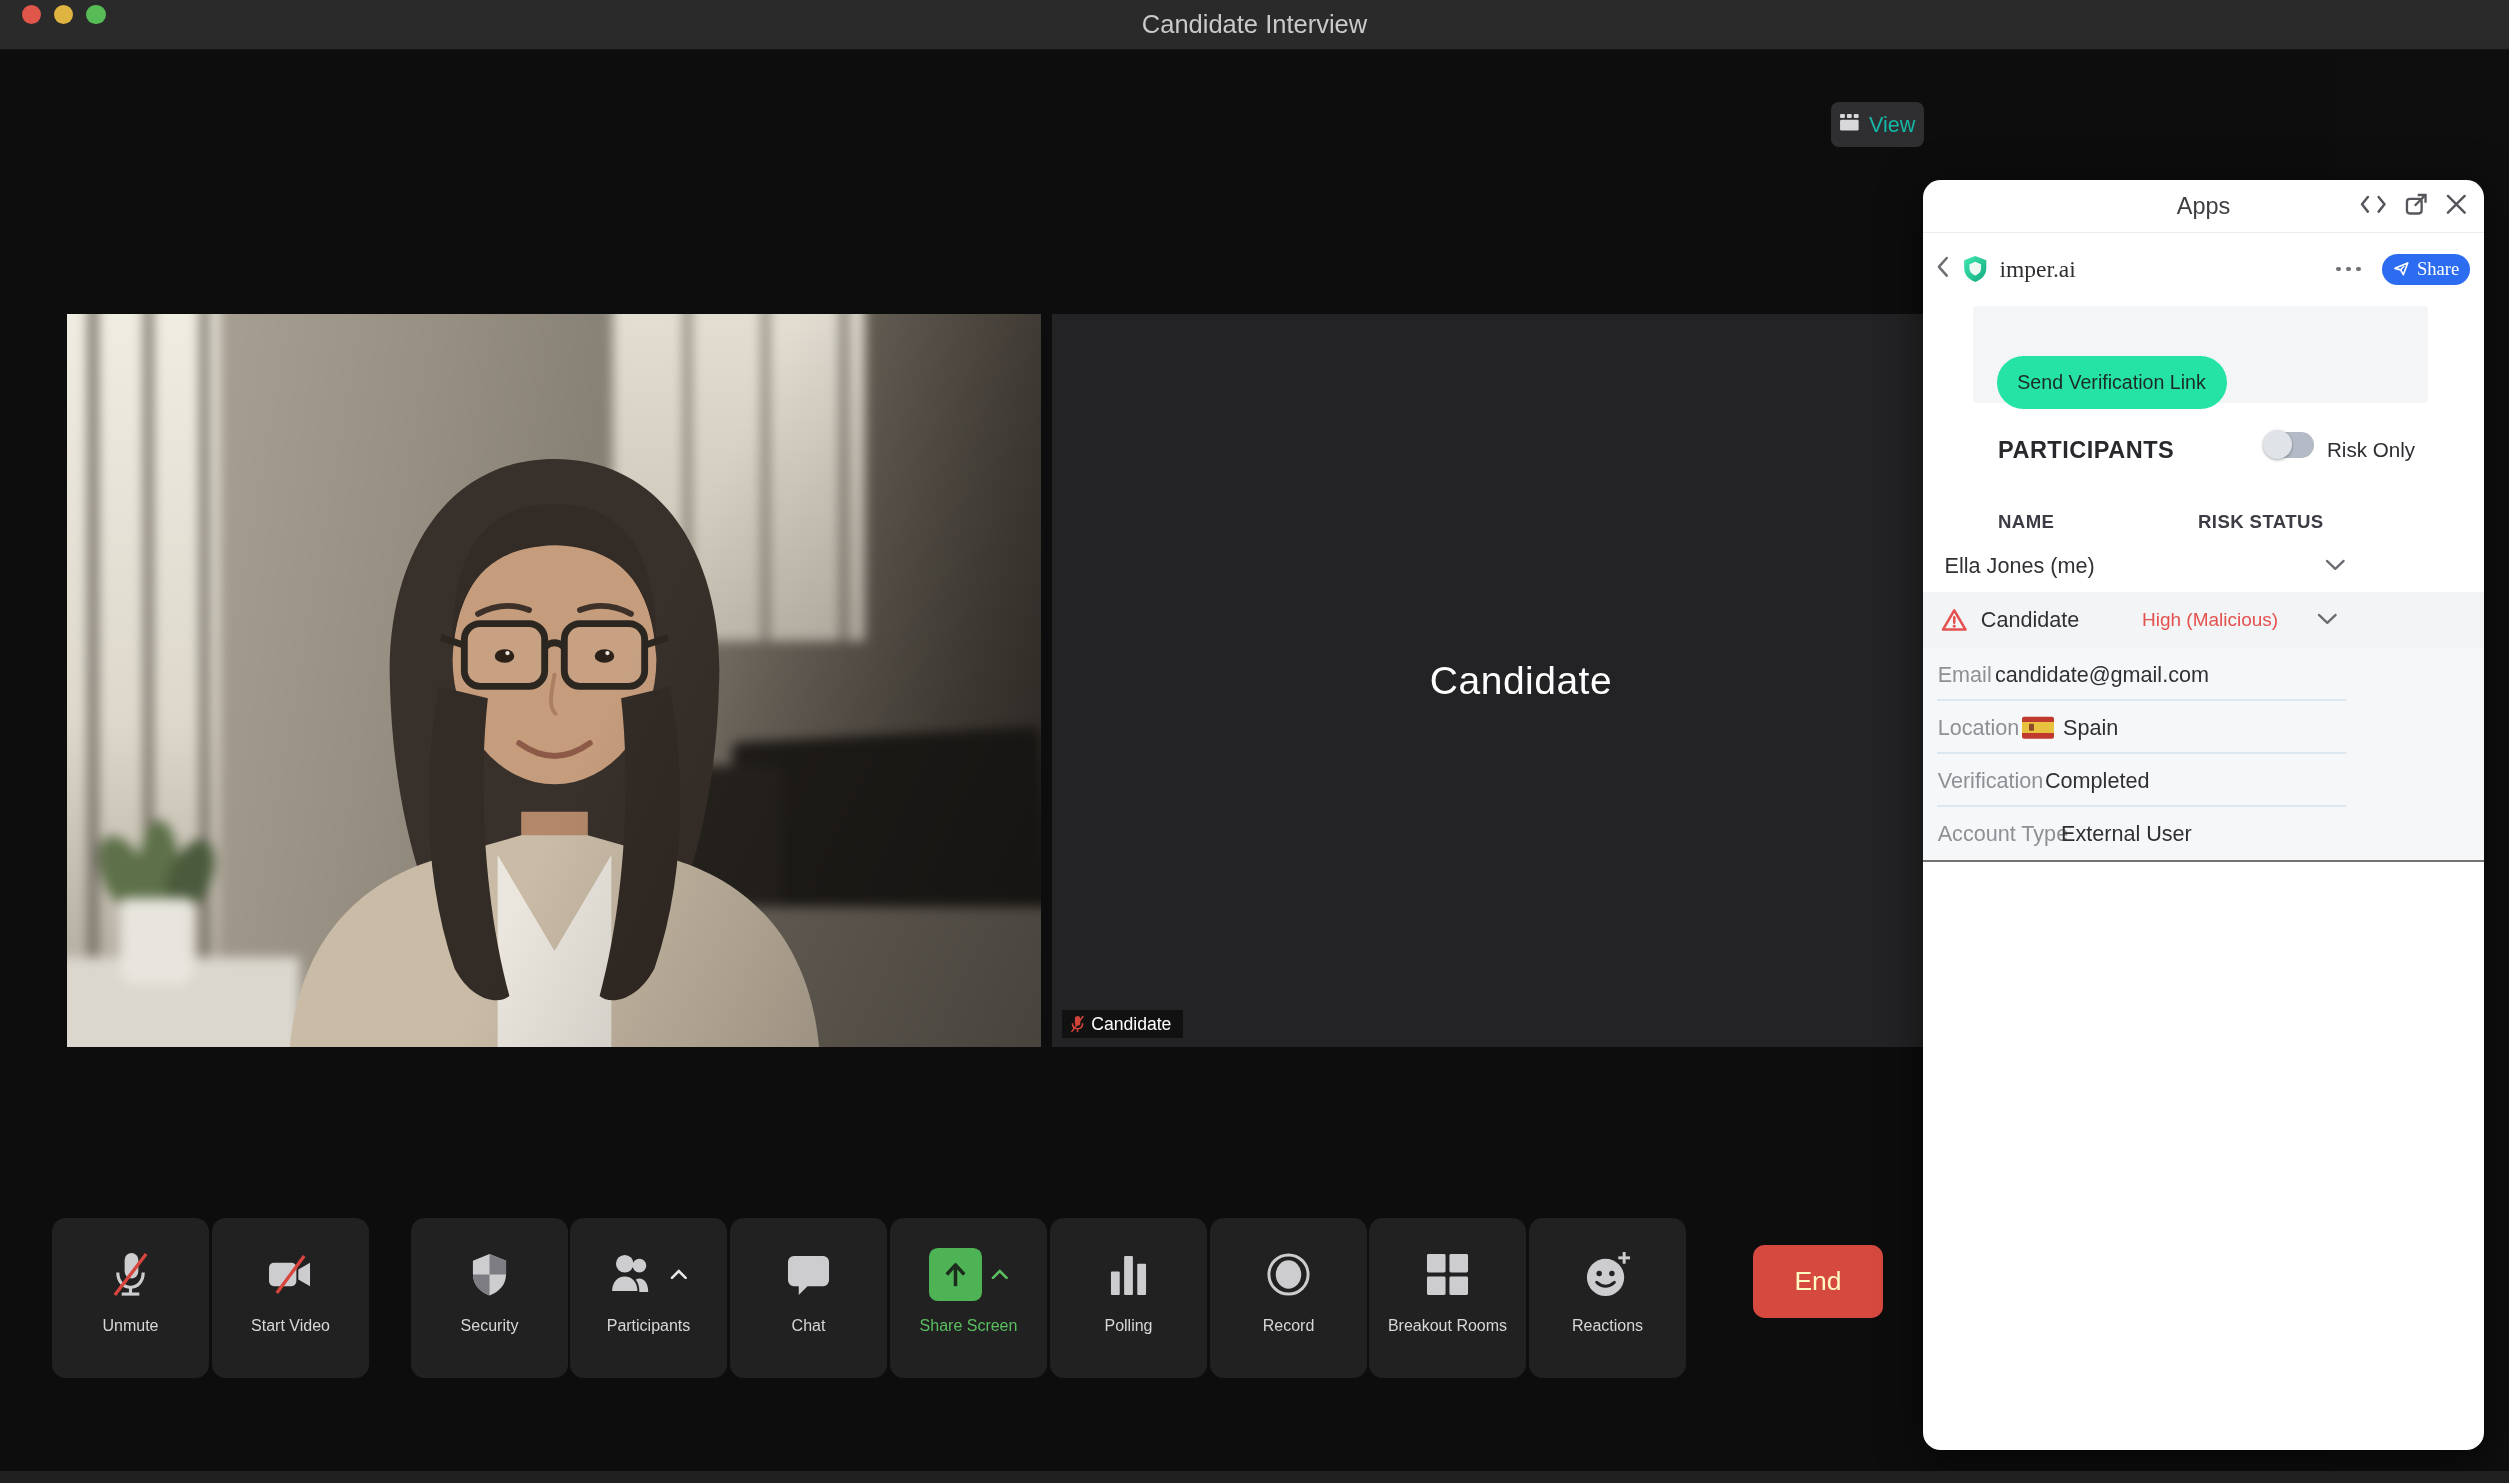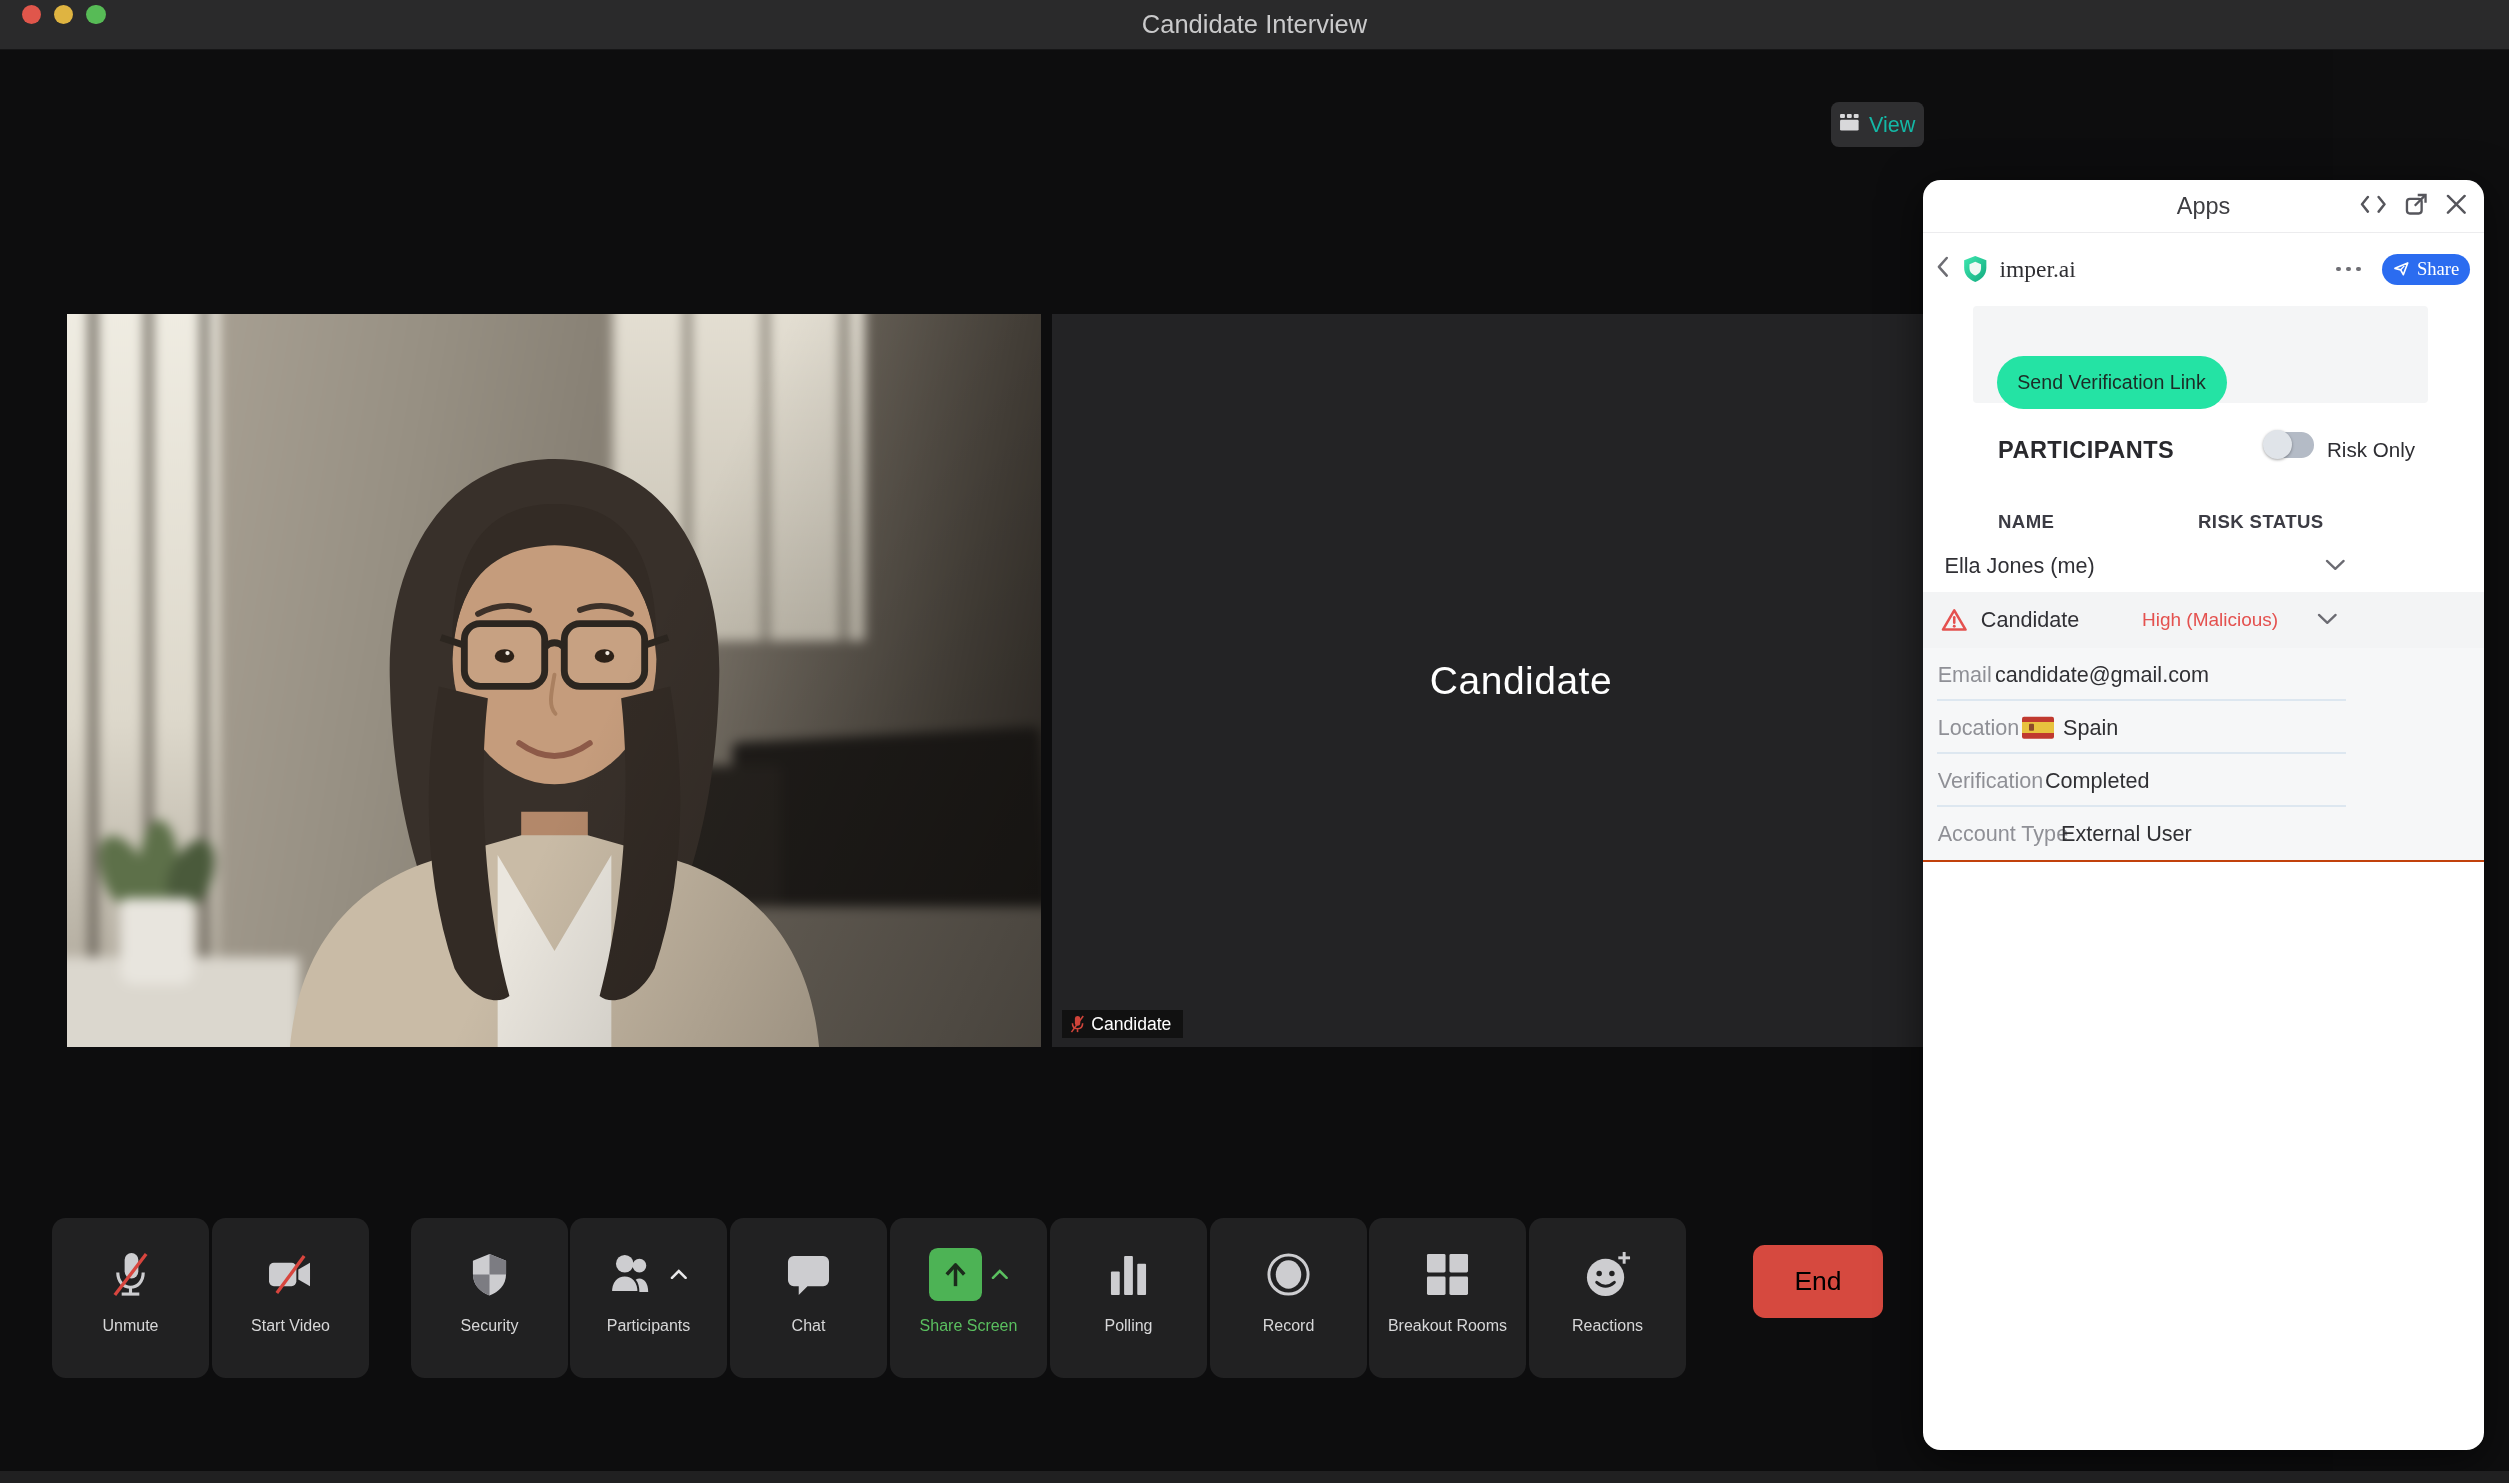--- a/index.html
+++ b/index.html
@@ -47,21 +47,21 @@
   .tb{position:absolute;top:1218px;width:157px;height:160px;background:#212122;border-radius:13.7px;display:flex;flex-direction:column;align-items:center;padding-top:23.5px;box-sizing:border-box;}
   .tb .ic{height:65px;display:flex;align-items:center;justify-content:center;gap:8.8px;}
   .tb .lb{margin-top:10.8px;font-size:16px;color:#d7d7d8;white-space:nowrap;}
   #tb-unmute{left:52px}#tb-start-video{left:212px}
   #tb-security{left:411px}#tb-participants{left:570px}
   #tb-chat{left:730px}#tb-share-screen{left:890px}
   #tb-polling{left:1050px}#tb-record{left:1210px}
   #tb-breakout{left:1369px}#tb-reactions{left:1529px}
   .lb-green{color:#5abf5f !important;}
   .share-box{width:53px;height:53px;background:#4db355;border-radius:8.8px;display:flex;align-items:center;justify-content:center;}
-  .end-btn{position:absolute;left:1753px;top:1245px;width:130px;height:73px;background:#d6493f;border-radius:11.8px;border:none;color:#000000;font-size:26.5px;font-family:inherit;display:flex;align-items:center;justify-content:center;}
+  .end-btn{position:absolute;left:1753px;top:1245px;width:130px;height:73px;background:#d6493f;border-radius:11.8px;border:none;color:#fef9c3;font-size:26.5px;font-family:inherit;display:flex;align-items:center;justify-content:center;}
   .bottom-strip{position:absolute;left:0;bottom:0;width:2509px;height:12.7px;background:#202021;}
 
   
   .panel{position:absolute;left:1923px;top:180px;width:561px;height:1270px;background:#ffffff;border-radius:17.6px;overflow:hidden;box-shadow:0 9.8px 43px rgba(0,0,0,.55);color:#303035;}
   .p-header{position:relative;height:52px;border-bottom:1px solid #ececee;display:flex;align-items:center;justify-content:center;}
   .p-header .p-title{font-size:23.5px;color:#3e3e42;}
   .p-hicons{position:absolute;right:17.6px;top:0;height:52px;display:flex;align-items:center;gap:18.6px;}
   .p-approw{height:72px;display:flex;align-items:center;padding:0 13.7px 0 11.8px;box-sizing:border-box;font-family:Liberation Serif, serif;}
   .p-appname{font-size:23.5px;color:#2f2f33;margin-left:10.8px;}
   .p-dots{margin-left:auto;display:flex;gap:4.9px;margin-right:21.6px;}
@@ -77,21 +77,21 @@
   .col-name{left:75px}.col-risk{left:275px}
   .p-row{position:absolute;left:0;width:561px;display:flex;align-items:center;box-sizing:border-box;}
   .row-me{top:359px;height:53px;}
   .row-me .nm{margin-left:21.6px;font-size:21.6px;color:#303035;}
   .row-cand{top:412px;height:56px;background:#f3f4f5;}
   .row-cand .nm{margin-left:13.7px;font-size:21.6px;color:#303035;}
   .risk-val{position:absolute;left:219px;font-size:19px;color:#e4514f;}
   .chev{position:absolute;top:50%;transform:translateY(-50%);}
   .chev-me{left:402px}.chev-cand{left:394px}
   .warn{margin-left:17.6px;display:flex;align-items:center;}
-  .details{position:absolute;left:0;top:468px;width:561px;background:#f6f7f8;border-bottom:2px solid #c2410c;}
+  .details{position:absolute;left:0;top:468px;width:561px;background:#f6f7f8;border-bottom:2px solid #737373;}
   .d-row{position:relative;height:53px;}
   .d-row.sep::after{content:'';position:absolute;left:13.7px;width:409px;bottom:0;height:2px;background:#dde7f0;}
   .d-lbl{position:absolute;left:14.7px;top:50%;transform:translateY(-50%);font-size:21.6px;color:#8f9096;}
   .d-val{position:absolute;top:50%;transform:translateY(-50%);font-size:21.6px;color:#303034;}
   .v-email{left:72px}.v-loc{left:140px}.v-ver{left:122px}.v-acct{left:138px}
   .flag-es{position:absolute;left:99px;top:50%;transform:translateY(-50%);width:32px;height:22.5px;border-radius:2px;background:linear-gradient(180deg,#c0392f 0%,#c0392f 26%,#e8c23e 26%,#e8c23e 74%,#c0392f 74%,#c0392f 100%);}
   .flag-es i{position:absolute;left:6.9px;top:7.8px;width:4.9px;height:6.9px;background:#8d4a2a;border-radius:1px;}
 </style>
 </head>
 <body>

